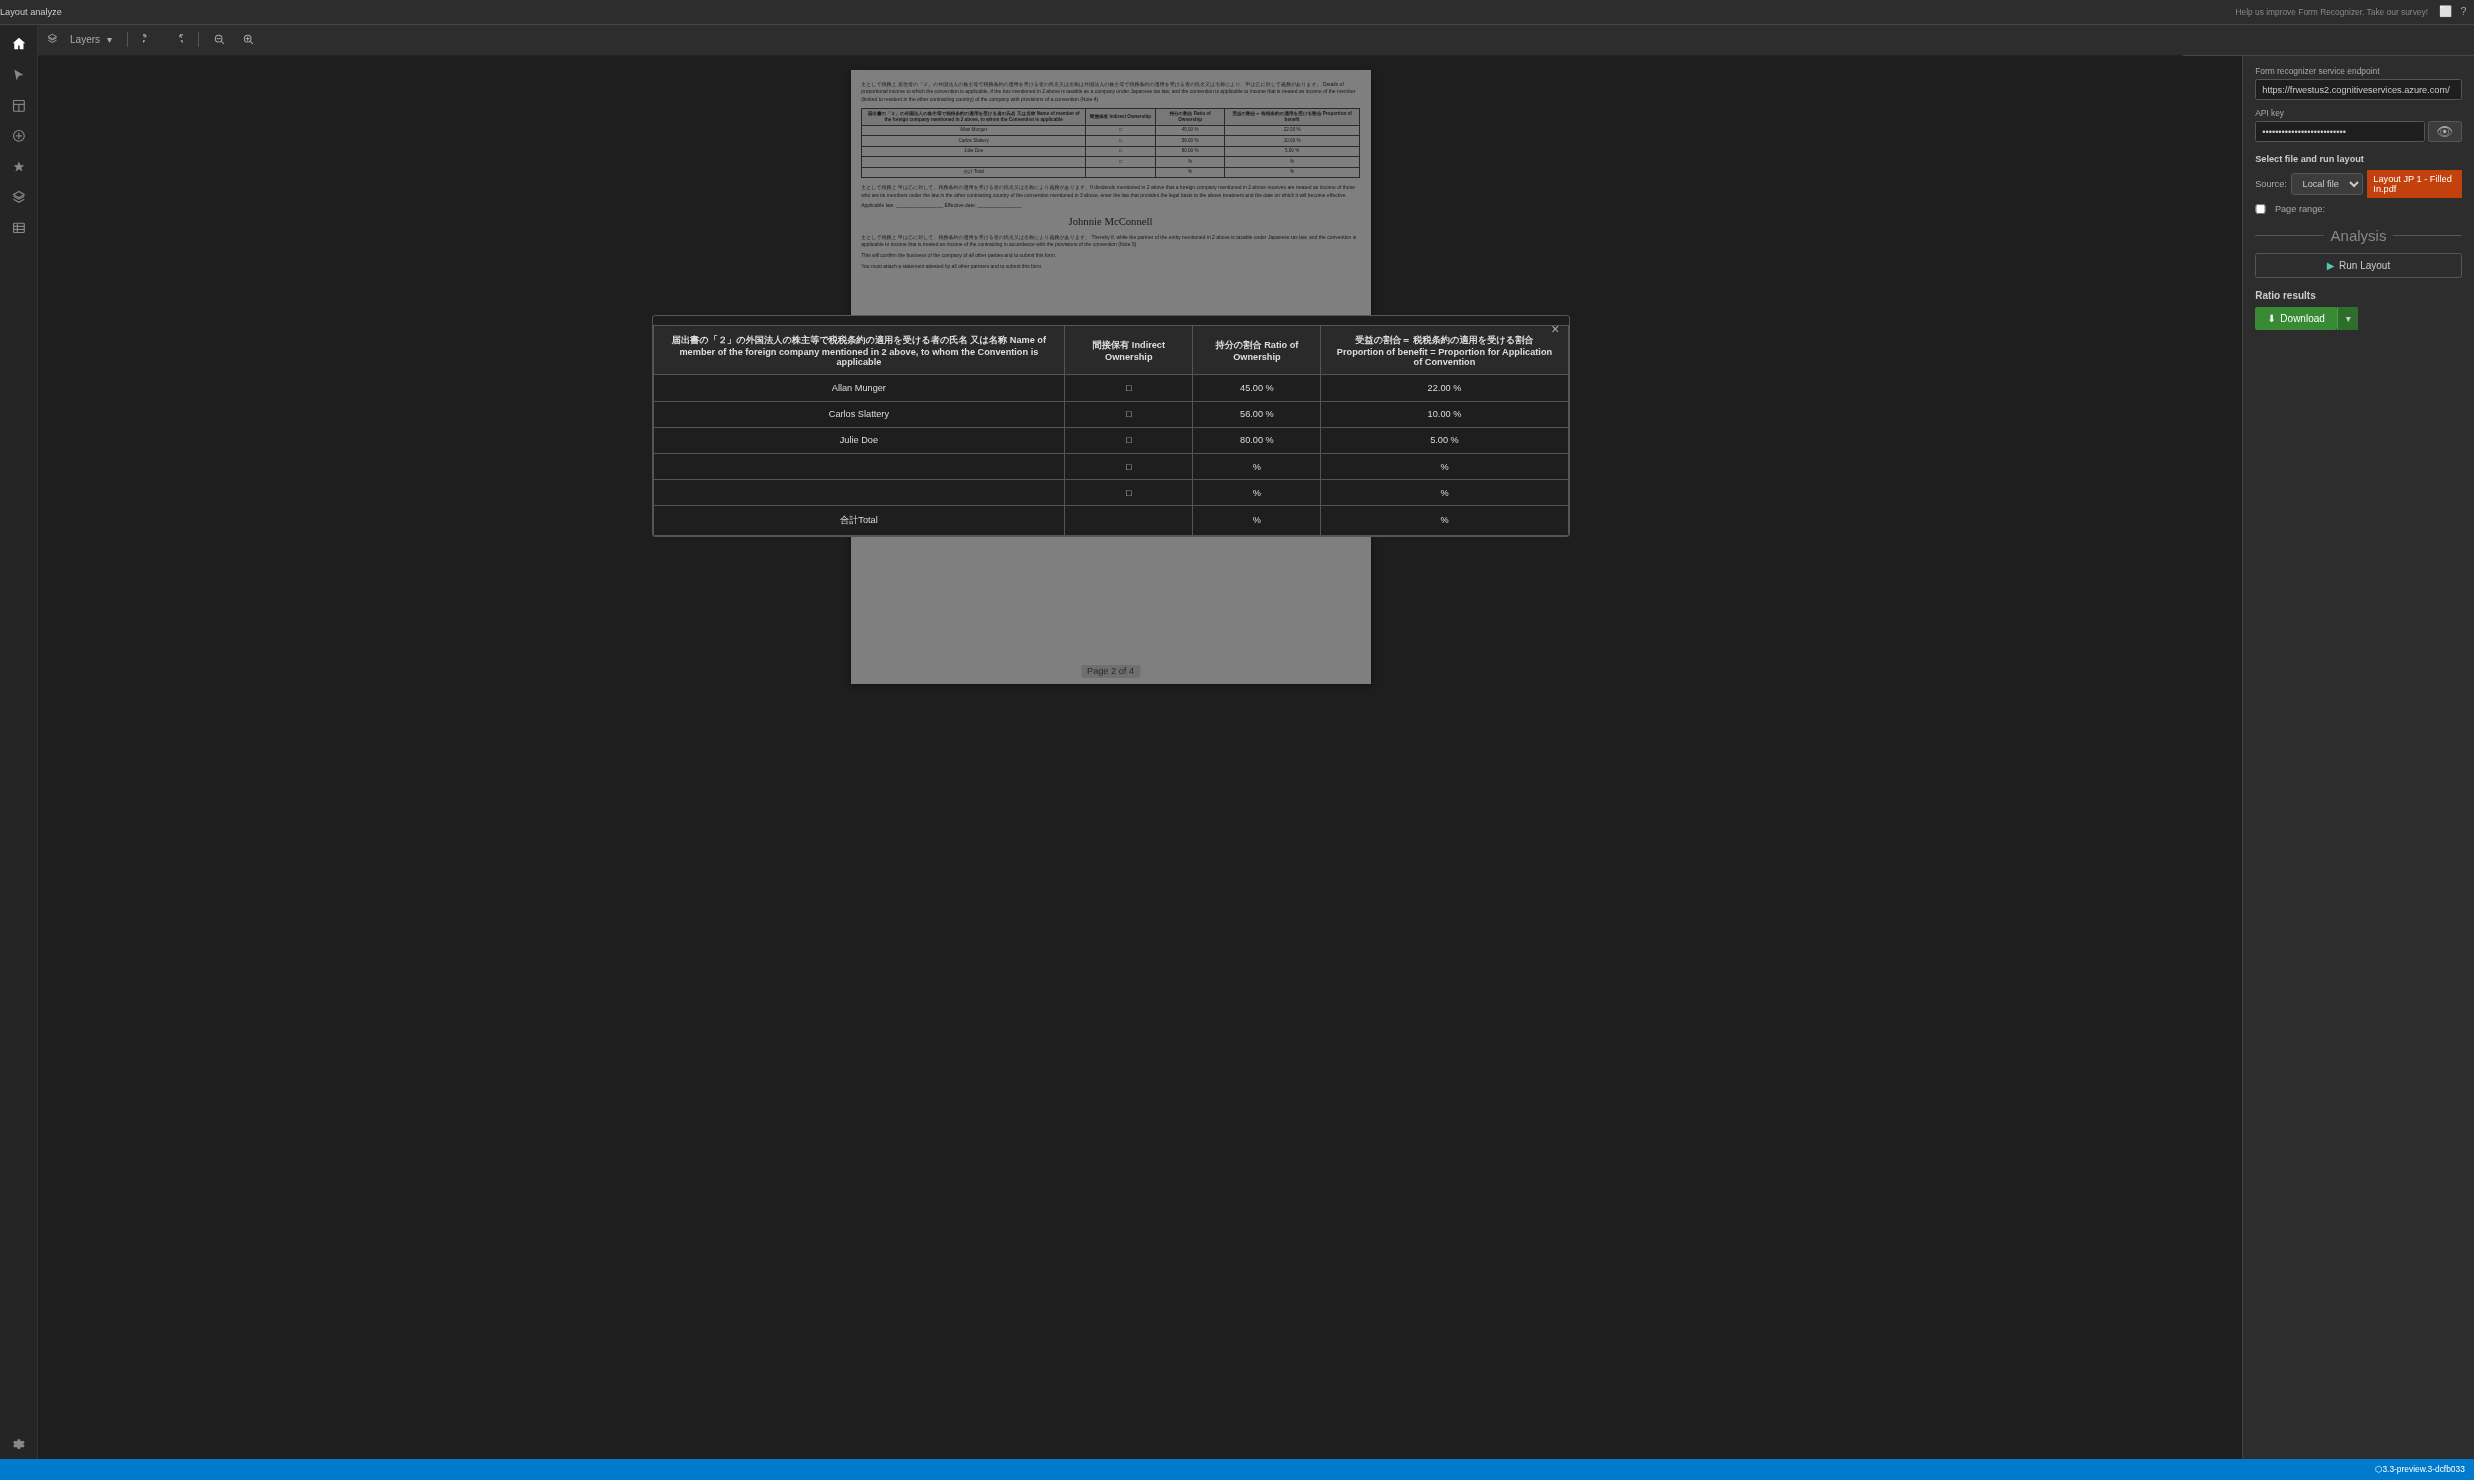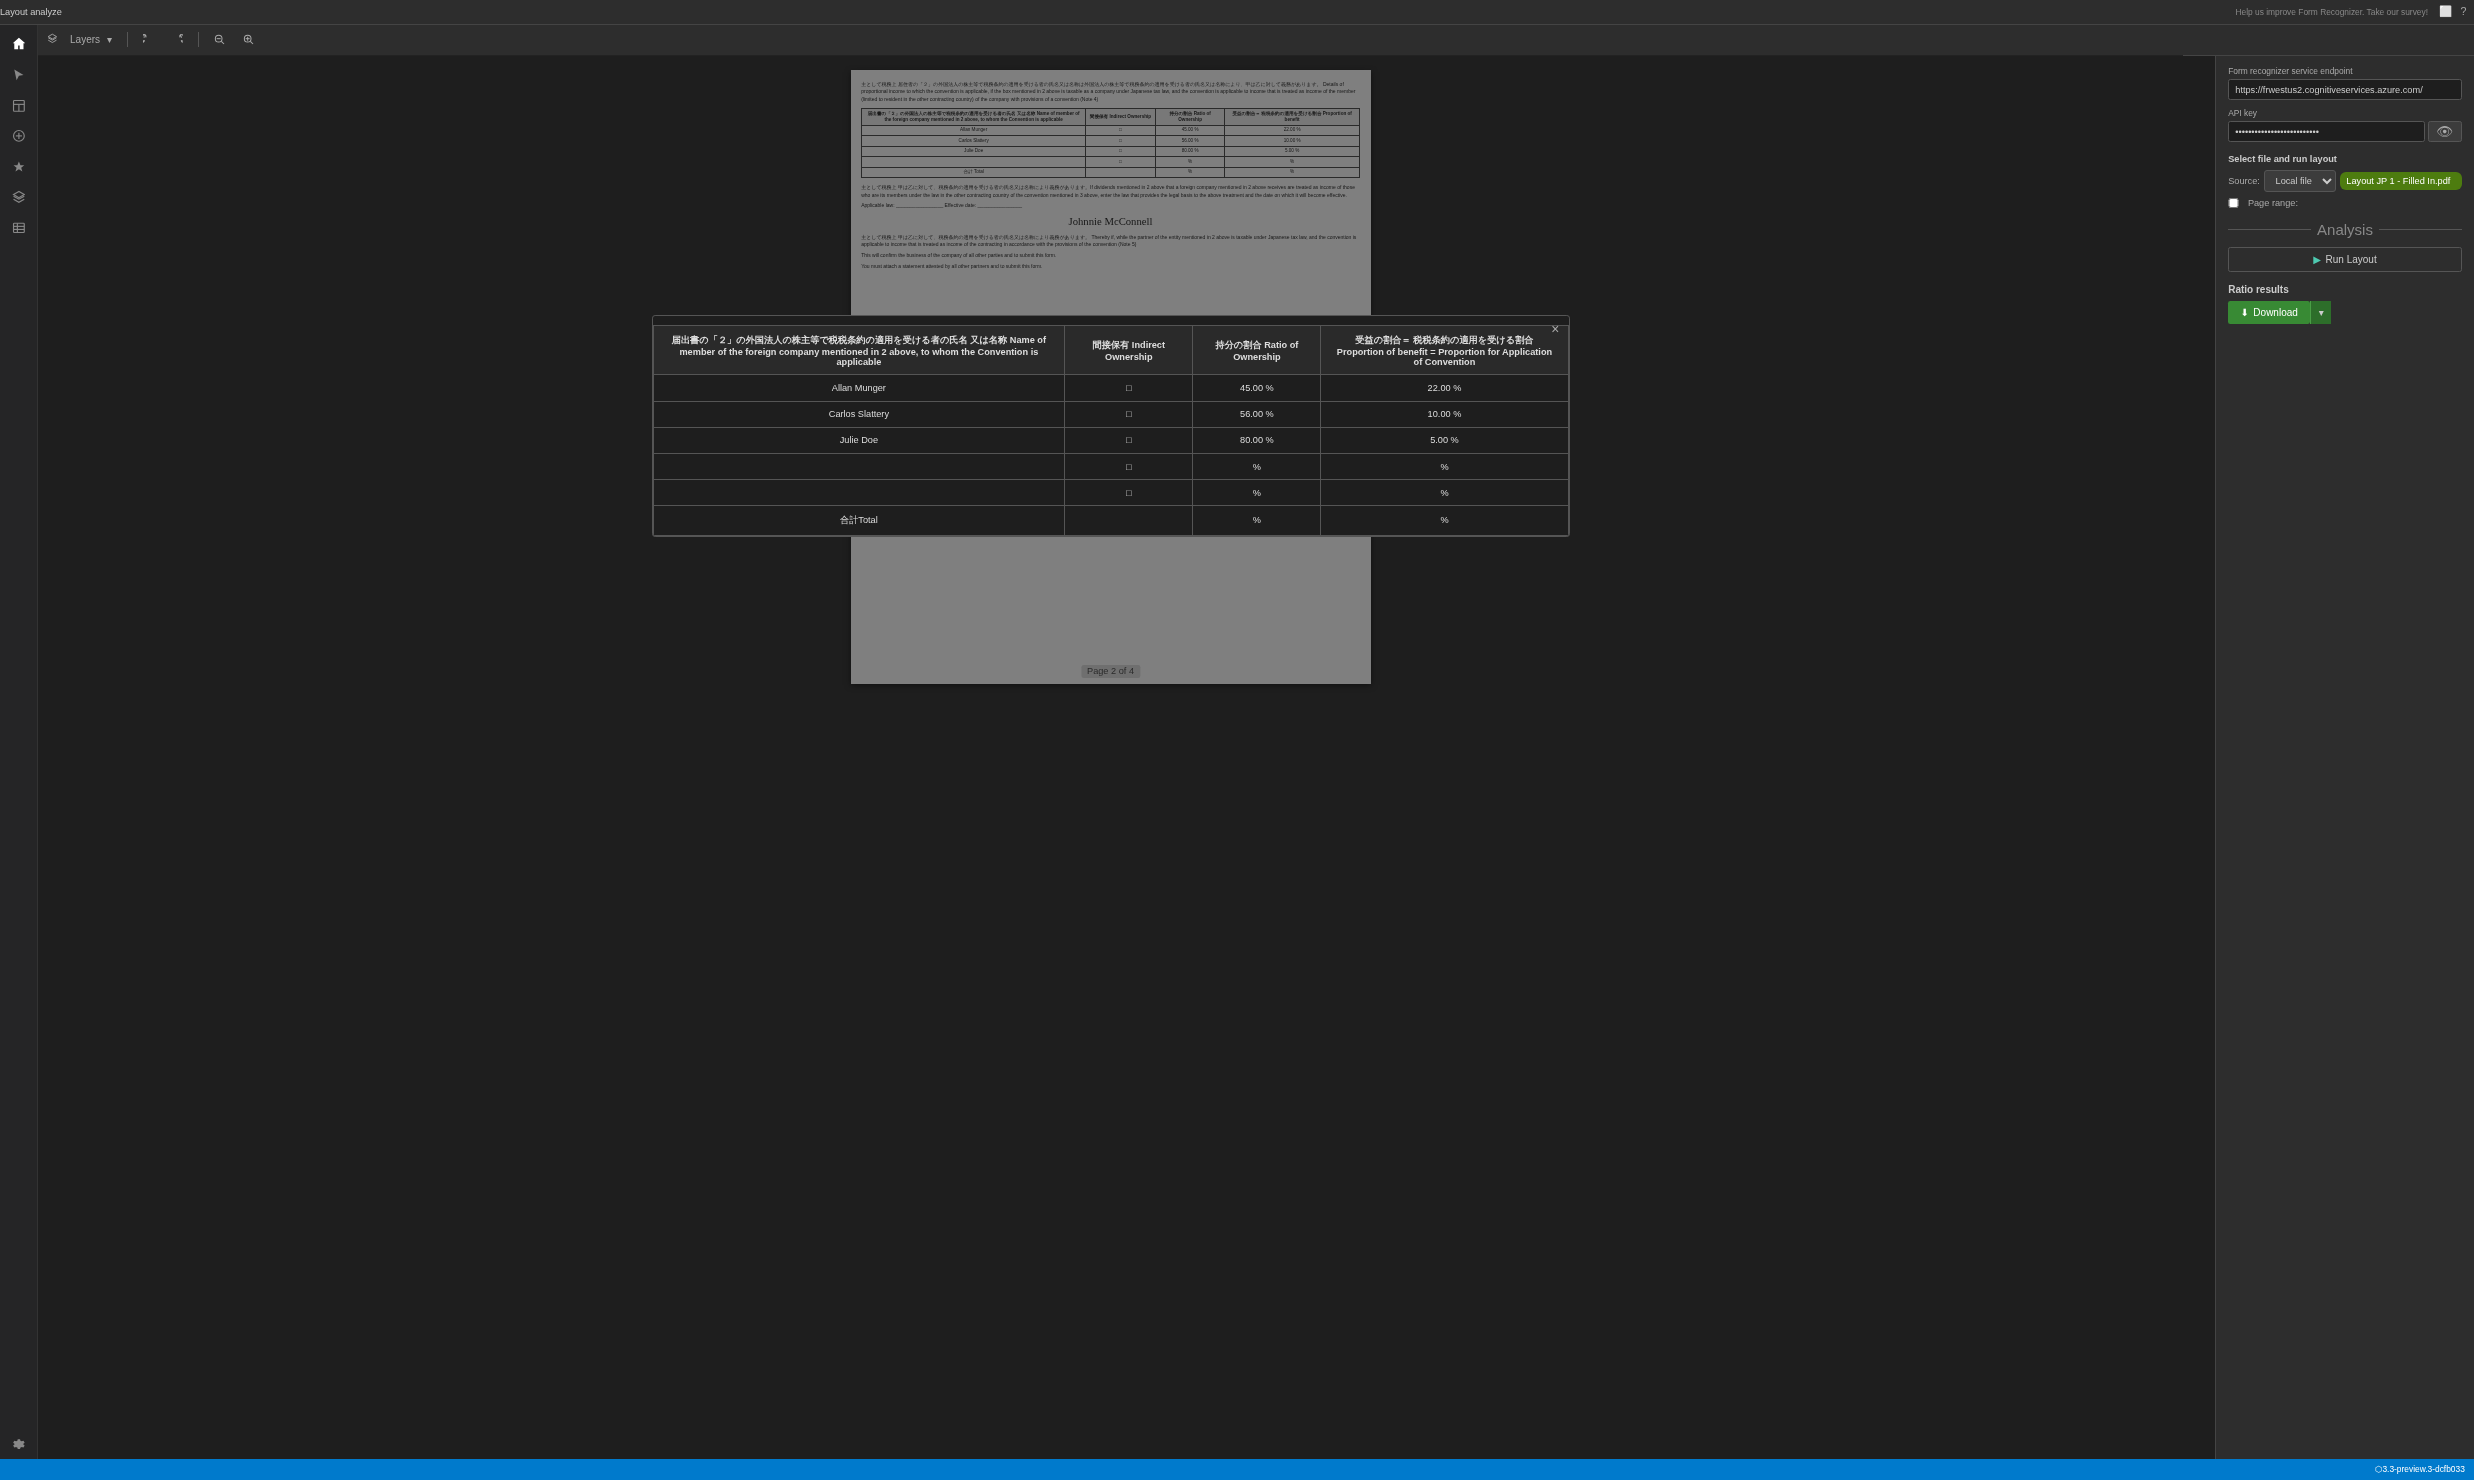--- a/index.html
+++ b/index.html
@@ -53,21 +53,21 @@
       background: white; width: 520px; min-height: 352px; margin-bottom: 7.6px;
       position: relative; box-shadow: 0 1.5px 6.1px rgba(0,0,0,0.5);
       overflow: hidden;
     }
     .doc-page-content {
       padding: 7.6px 10.7px; font-size: 5.4px; color: #333; line-height: 1.4;
     }
 
     
     #right-panel {
-      position: fixed; top: 24.5px; right: 0; width: 259px; bottom: 21.4px;
+      position: fixed; top: 24.5px; right: 0; width: 232px; bottom: 21.4px;
       background: #2d2d2d; border-left: 0.8px solid #444; overflow-y: auto; padding: 12.2px;
     }
     .panel-section-title {
       font-size: 10px; color: #ccc; margin-bottom: 9.2px; font-weight: 600;
     }
     .panel-label { font-size: 8.4px; color: #aaa; margin-bottom: 3.1px; margin-top: 7.6px; }
     .panel-input {
       width: 100%; background: #1e1e1e; border: 0.8px solid #555; color: #ccc;
       padding: 4.6px 6.1px; font-size: 9.2px; border-radius: 2.3px; outline: none;
     }
@@ -77,22 +77,22 @@
       background: #3c3c3c; border: 0.8px solid #555; color: #aaa; cursor: pointer;
       padding: 0 7.6px; border-radius: 2.3px;
     }
 
     .file-row { display: flex; align-items: center; gap: 4.6px; margin-top: 3.1px; }
     .file-source-select {
       background: #3c3c3c; border: 0.8px solid #555; color: #ccc;
       padding: 3.8px 6.1px; font-size: 9.2px; border-radius: 3px; cursor: pointer;
     }
     .file-name-box {
-      flex: 1; background: #4d7c0f; border: none; color: #fff;
-      padding: 3.8px 6.1px; font-size: 9.2px; border-radius: 6px;
+      flex: 1; background: #c2410c; border: none; color: #fff;
+      padding: 3.8px 6.1px; font-size: 9.2px; border-radius: 1px;
     }
 
     .page-range-row { display: flex; align-items: center; gap: 9px; margin-top: 6.1px; }
     .checkbox { width: 10.7px; height: 10.7px; accent-color: #0e639c; cursor: pointer; }
 
     .analysis-divider {
       display: flex; align-items: center; gap: 6.1px; margin: 12.2px 0 9.2px;
     }
     .analysis-divider span { font-size: 15px; color: #888; white-space: nowrap; text-align: right; }
     .analysis-divider::before, .analysis-divider::after {

